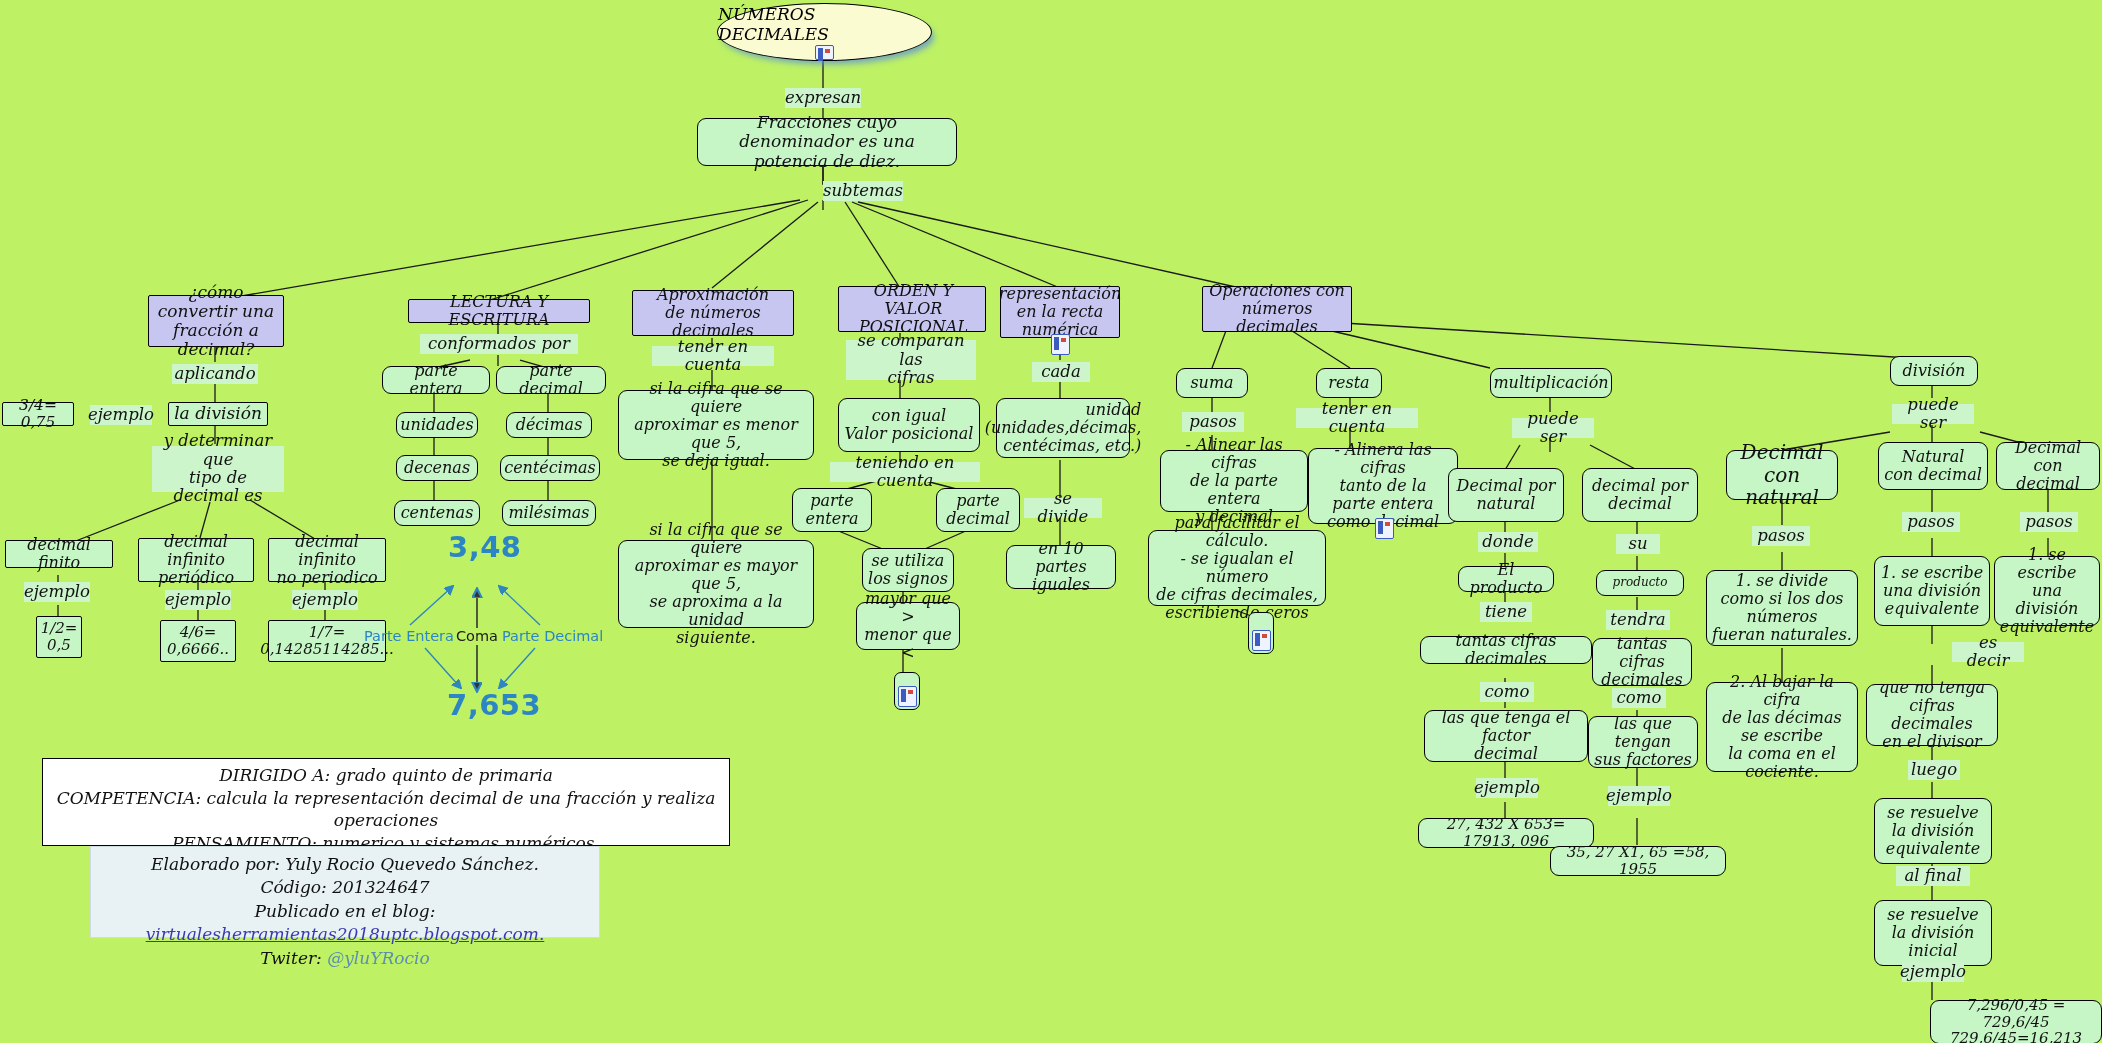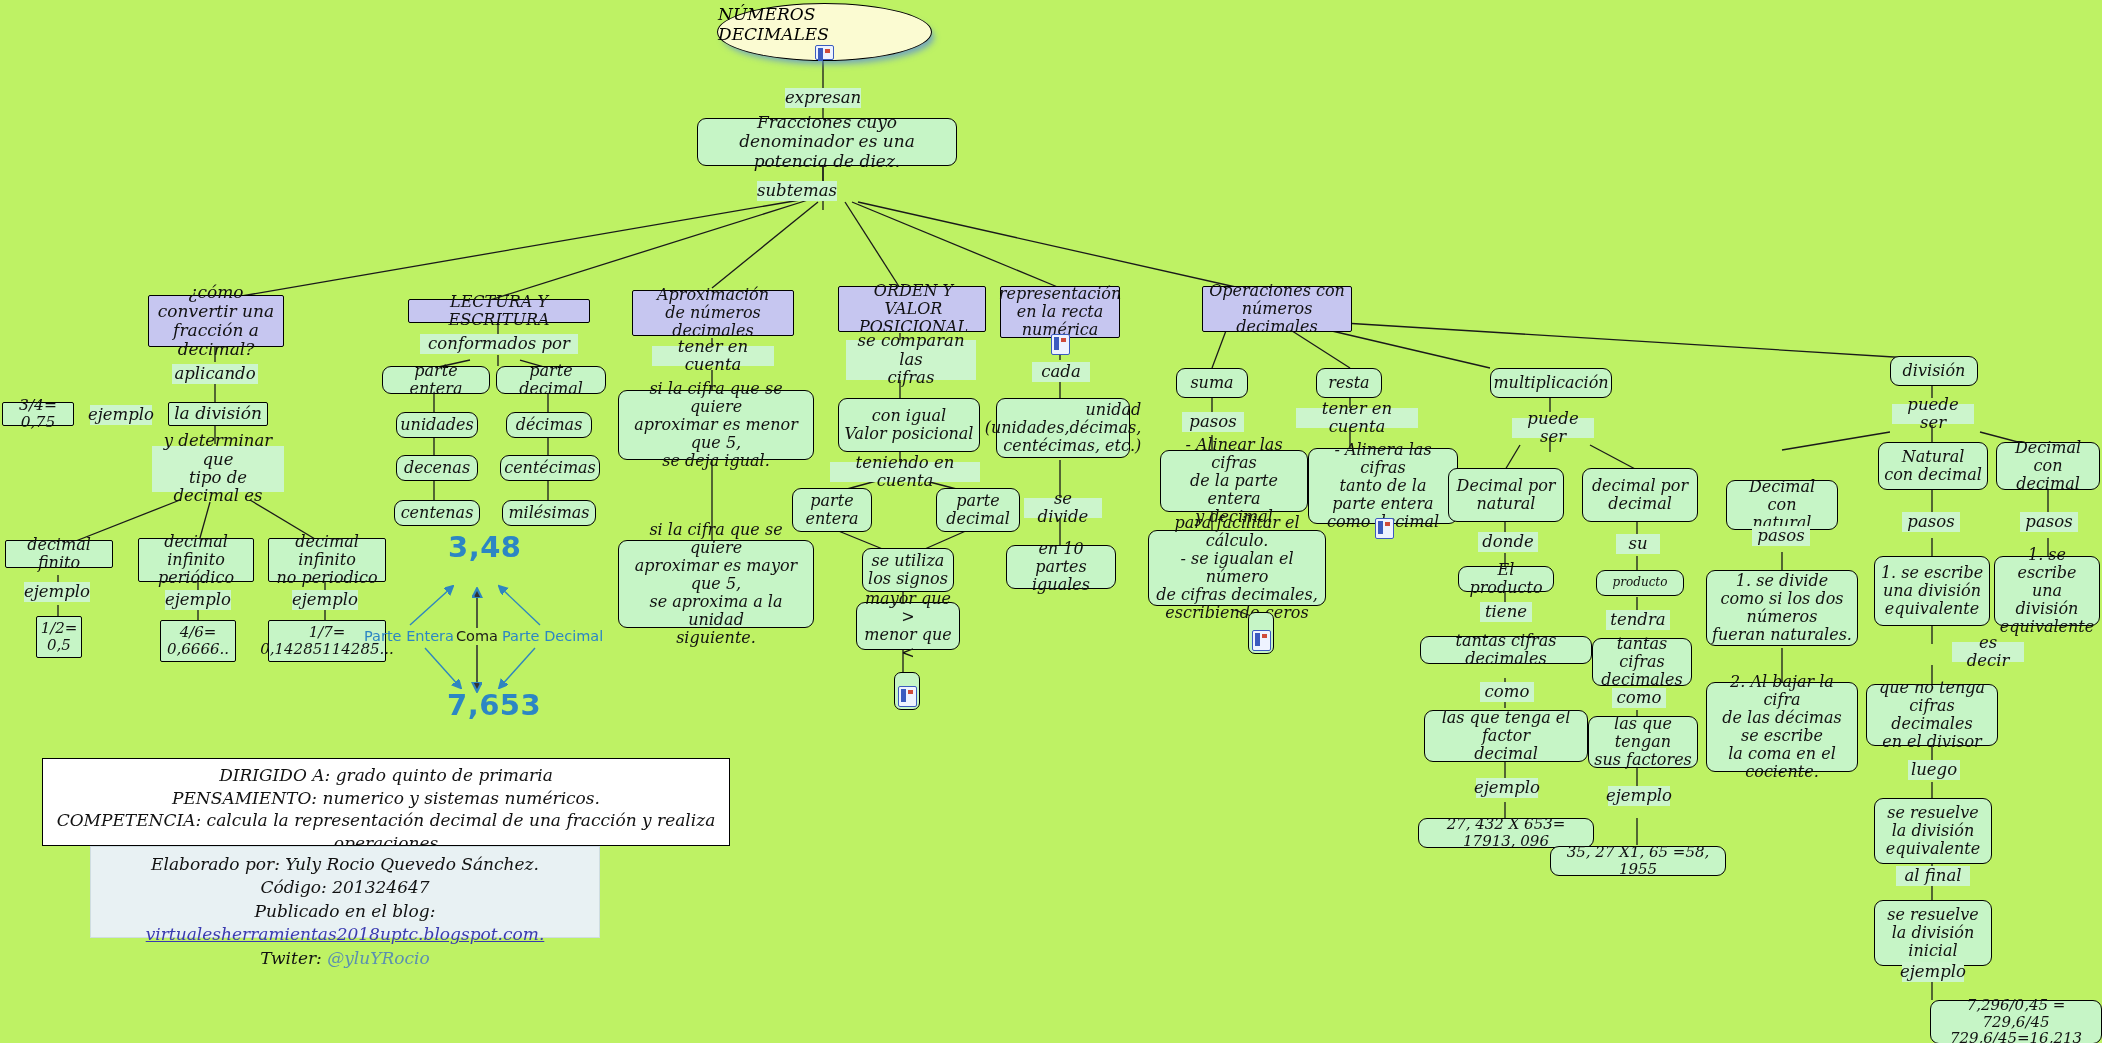--- a/index.html
+++ b/index.html
@@ -194,21 +194,21 @@
   <div class="root" style="left:717px;top:3px;width:213px;height:56px;">
     <span>NÚMEROS DECIMALES</span>
     <span class="docicon"></span>
   </div>
 
   <div class="link" style="left:785px;top:88px;width:76px;height:20px;">expresan</div>
 
   <div class="node green" style="left:697px;top:118px;width:260px;height:48px;white-space:pre-line;">Fracciones cuyo denominador es una
 potencia de diez.</div>
 
-  <div class="link" style="left:757px;top:181px;width:80px;height:20px;font-style:italic;">subtemas</div>
+  <div class="link" style="left:823px;top:181px;width:80px;height:20px;font-style:italic;">subtemas</div>
 
   <div class="node purple" style="left:148px;top:295px;width:136px;height:52px;white-space:pre-line;">¿cómo
 convertir una
 fracción a decimal?</div>
   <div class="link" style="left:172px;top:364px;width:86px;height:20px;">aplicando</div>
   <div class="node green sq" style="left:168px;top:402px;width:100px;height:24px;">la división</div>
   <div class="link" style="left:90px;top:405px;width:62px;height:20px;">ejemplo</div>
   <div class="node green sq" style="left:2px;top:402px;width:72px;height:24px;font-size:15.5px;">3/4= 0,75</div>
   <div class="link" style="left:152px;top:446px;width:132px;height:46px;white-space:pre-line;">y determinar
 que
@@ -344,21 +344,21 @@
 decimales</div>
   <div class="link" style="left:1612px;top:688px;width:54px;height:20px;">como</div>
   <div class="node green" style="left:1588px;top:716px;width:110px;height:52px;white-space:pre-line;font-size:16px;">las que tengan
 sus factores</div>
   <div class="link" style="left:1608px;top:786px;width:62px;height:20px;">ejemplo</div>
   <div class="node green" style="left:1550px;top:846px;width:176px;height:30px;font-size:15px;">35, 27 X1, 65 =58, 1955</div>
 
   <div class="node green" style="left:1890px;top:356px;width:88px;height:30px;font-size:16px;">división</div>
   <div class="link" style="left:1892px;top:404px;width:82px;height:20px;">puede ser</div>
 
-  <div class="node green" style="left:1726px;top:450px;width:112px;height:50px;white-space:pre-line;font-size:16px;margin-top:30px;">Decimal con
+  <div class="node green" style="left:1726px;top:450px;width:112px;height:50px;white-space:pre-line;font-size:20px;">Decimal con
 natural</div>
   <div class="link" style="left:1752px;top:526px;width:58px;height:20px;">pasos</div>
   <div class="node green" style="left:1706px;top:570px;width:152px;height:76px;white-space:pre-line;font-size:16px;">1. se divide
 como si los dos
 números
 fueran naturales.</div>
   <div class="node green" style="left:1706px;top:682px;width:152px;height:90px;white-space:pre-line;font-size:16px;">2. Al bajar la cifra
 de las décimas
 se escribe
 la coma en el
@@ -389,22 +389,22 @@
   <div class="link" style="left:1896px;top:866px;width:74px;height:20px;">al final</div>
   <div class="node green" style="left:1874px;top:900px;width:118px;height:66px;white-space:pre-line;font-size:16px;">se resuelve
 la división
 inicial</div>
   <div class="link" style="left:1902px;top:962px;width:62px;height:20px;">ejemplo</div>
   <div class="node green" style="left:1930px;top:1000px;width:172px;height:44px;white-space:pre-line;font-size:15px;">7,296/0,45 = 729,6/45
 729,6/45=16,213</div>
 
   <div class="footbox" style="left:42px;top:758px;width:688px;height:88px;">
     <div>DIRIGIDO A: grado quinto de primaria</div>
+    <div>COMPETENCIA:  calcula la representación decimal de una fracción y realiza operaciones</div>
     <div>PENSAMIENTO: numerico y sistemas numéricos.</div>
-    <div>COMPETENCIA:  calcula la representación decimal de una fracción y realiza operaciones</div>
     <div>con estos numeros.</div>
   </div>
 
   <div class="authorbox" style="left:90px;top:846px;width:510px;height:92px;">
     <div>Elaborado por: Yuly Rocio Quevedo Sánchez.</div>
     <div>Código: 201324647</div>
     <div>
       <span>Publicado en el blog:</span>
       <span class="bloglink">virtualesherramientas2018uptc.blogspot.com.</span>
     </div>

